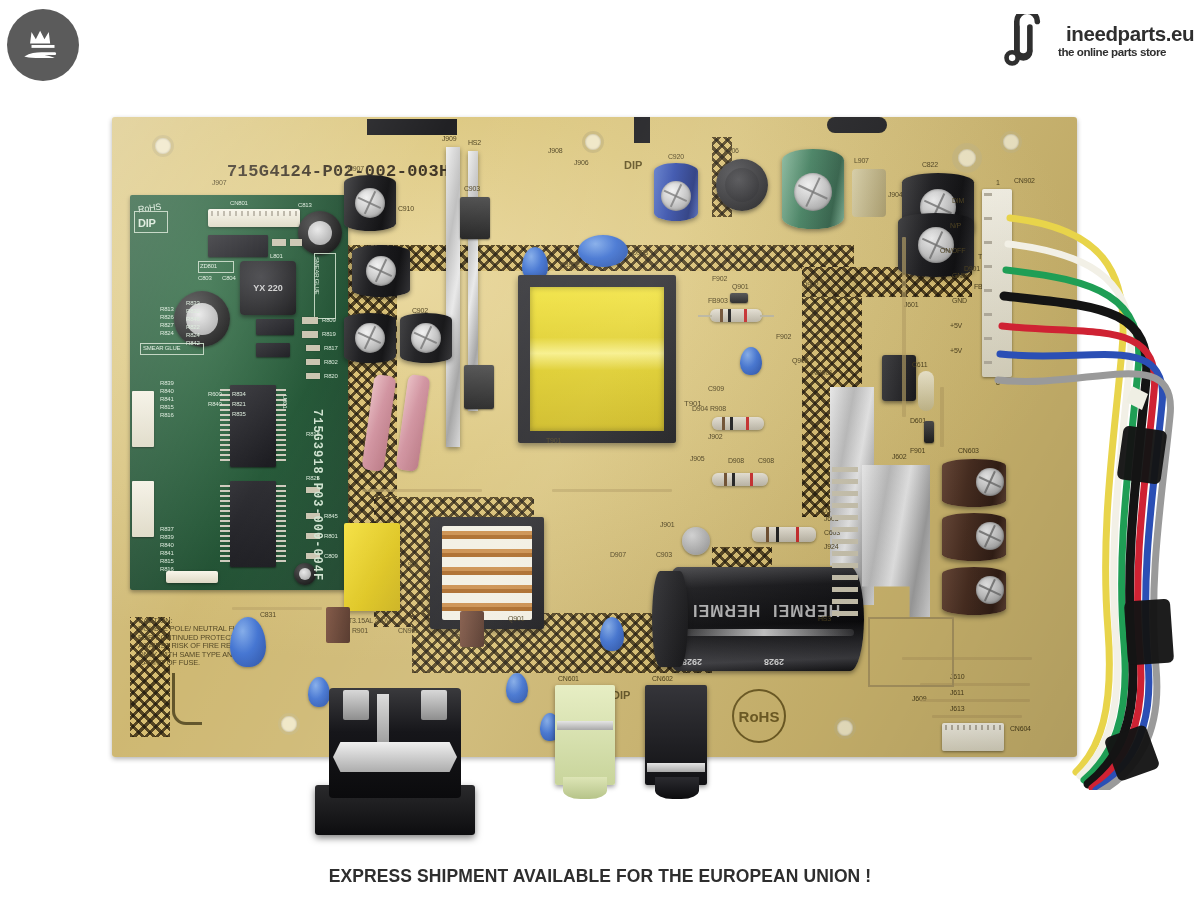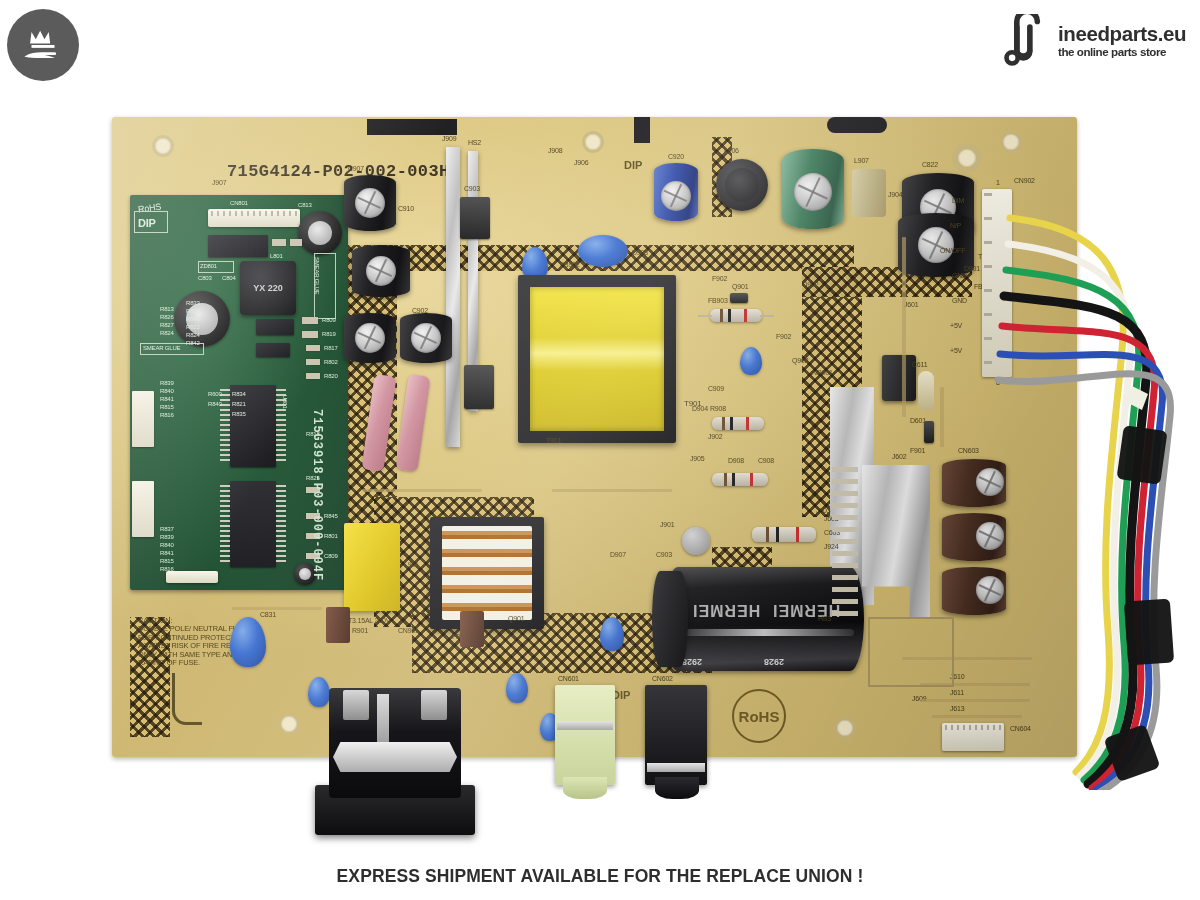--- a/index.html
+++ b/index.html
@@ -27,21 +27,21 @@
     position: absolute; left: 160px; top: 58px; width: 780px;
     text-align: center;
     font-size: 13.2px; font-weight: bold; color: #353535;
     letter-spacing: -0.1px; line-height: 16px;
   }
 
   #brand-logo { position: absolute; left: 1000px; top: 14px; width: 192px; height: 58px; }
   #brand-mark { position: absolute; left: 0; top: 0; width: 56px; height: 56px; }
   #brand-mark svg { width: 56px; height: 56px; display: block; }
   #brand-name {
-    position: absolute; left: 58px; top: 8px;
+    position: absolute; left: 66px; top: 8px;
     font-size: 20.5px; font-weight: bold; color: #2f2f2f;
     letter-spacing: -0.4px;
   }
   #brand-tagline {
     position: absolute; left: 58px; top: 31px;
     font-size: 11.6px; font-weight: bold; color: #2f2f2f;
     letter-spacing: -0.45px;
   }
 
   
@@ -721,13 +721,13 @@
         <rect x="140" y="228" width="44" height="54" rx="6" transform="rotate(8 162 255)"></rect>
         <rect x="146" y="400" width="46" height="64" rx="6" transform="rotate(-4 169 432)"></rect>
         <rect x="130" y="530" width="44" height="46" rx="6" transform="rotate(-20 152 553)"></rect>
       </g>
 
       <path d="M152 186 l16 8 -6 16 -16 -8 z" fill="#efefe4"></path>
     </svg>
   </div>
 </div>
 
-<div id="footer-text">EXPRESS SHIPMENT AVAILABLE FOR THE REPLACE UNION !</div>
+<div id="footer-text">EXPRESS SHIPMENT AVAILABLE FOR THE EUROPEAN UNION !</div>
 
 </body></html>

